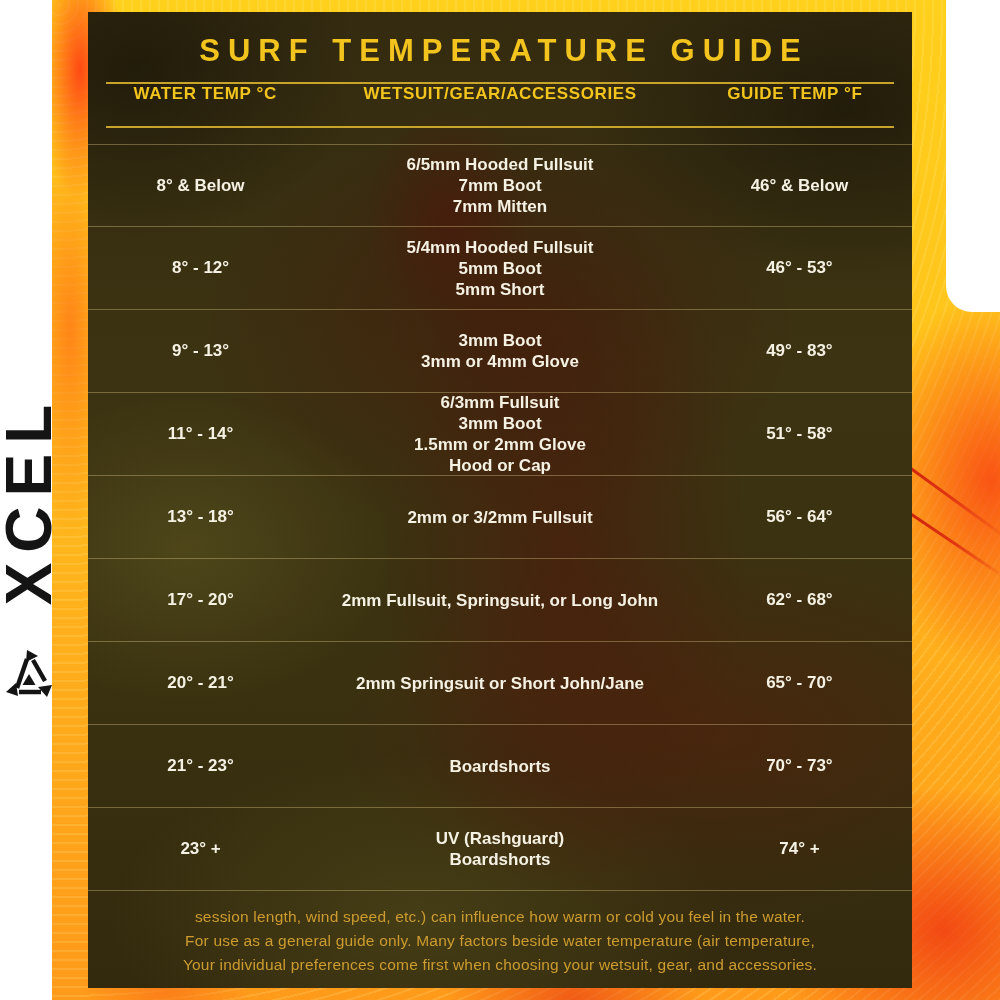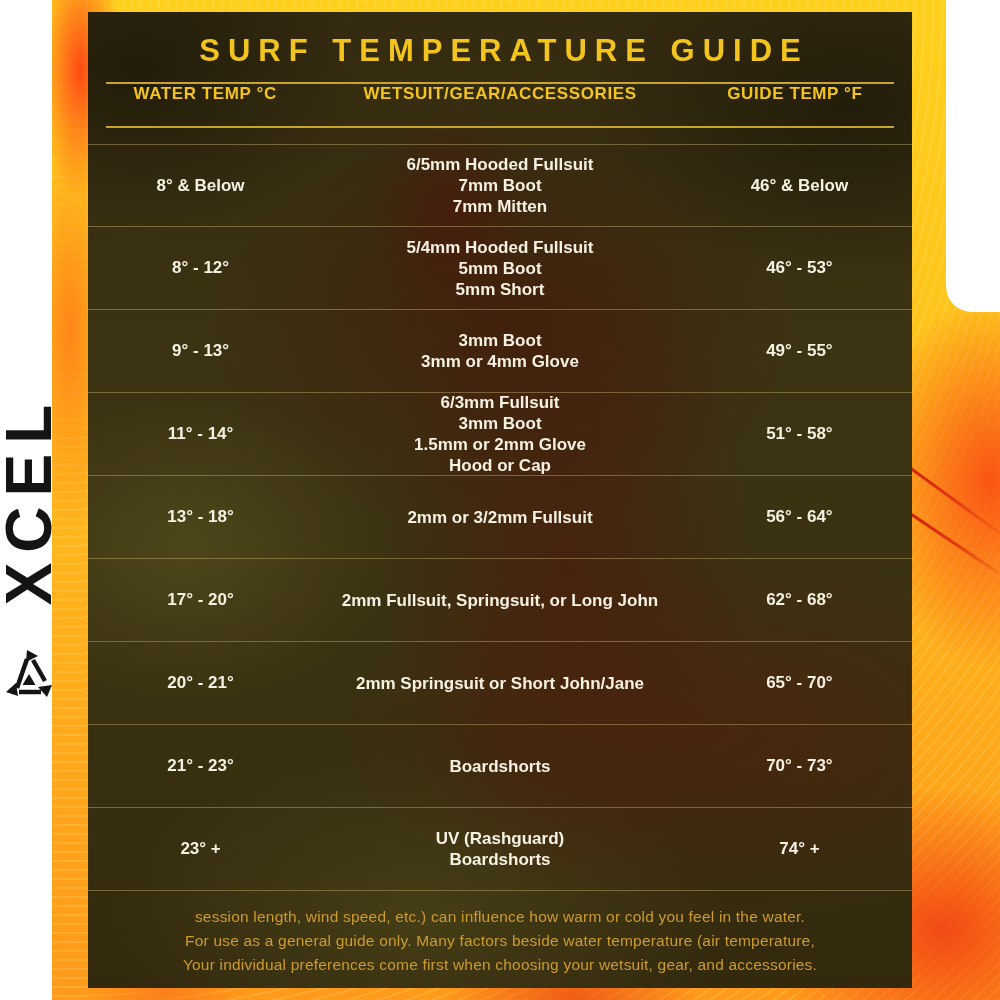--- a/index.html
+++ b/index.html
@@ -157,21 +157,21 @@
         </div>
     <div class="cell col-right">46° - 53°</div>
   </div>
 
   <div class="row">
     <div class="cell col-left">9° - 13°</div>
     <div class="cell col-mid">
           <div class="line">3mm Boot</div>
           <div class="line">3mm or 4mm Glove</div>
         </div>
-    <div class="cell col-right">49° - 55°</div>
+    <div class="cell col-right">49° - 83°</div>
   </div>
 
   <div class="row">
     <div class="cell col-left">11° - 14°</div>
     <div class="cell col-mid">
           <div class="line">6/3mm Fullsuit</div>
           <div class="line">3mm Boot</div>
           <div class="line">1.5mm or 2mm Glove</div>
           <div class="line">Hood or Cap</div>
         </div>

